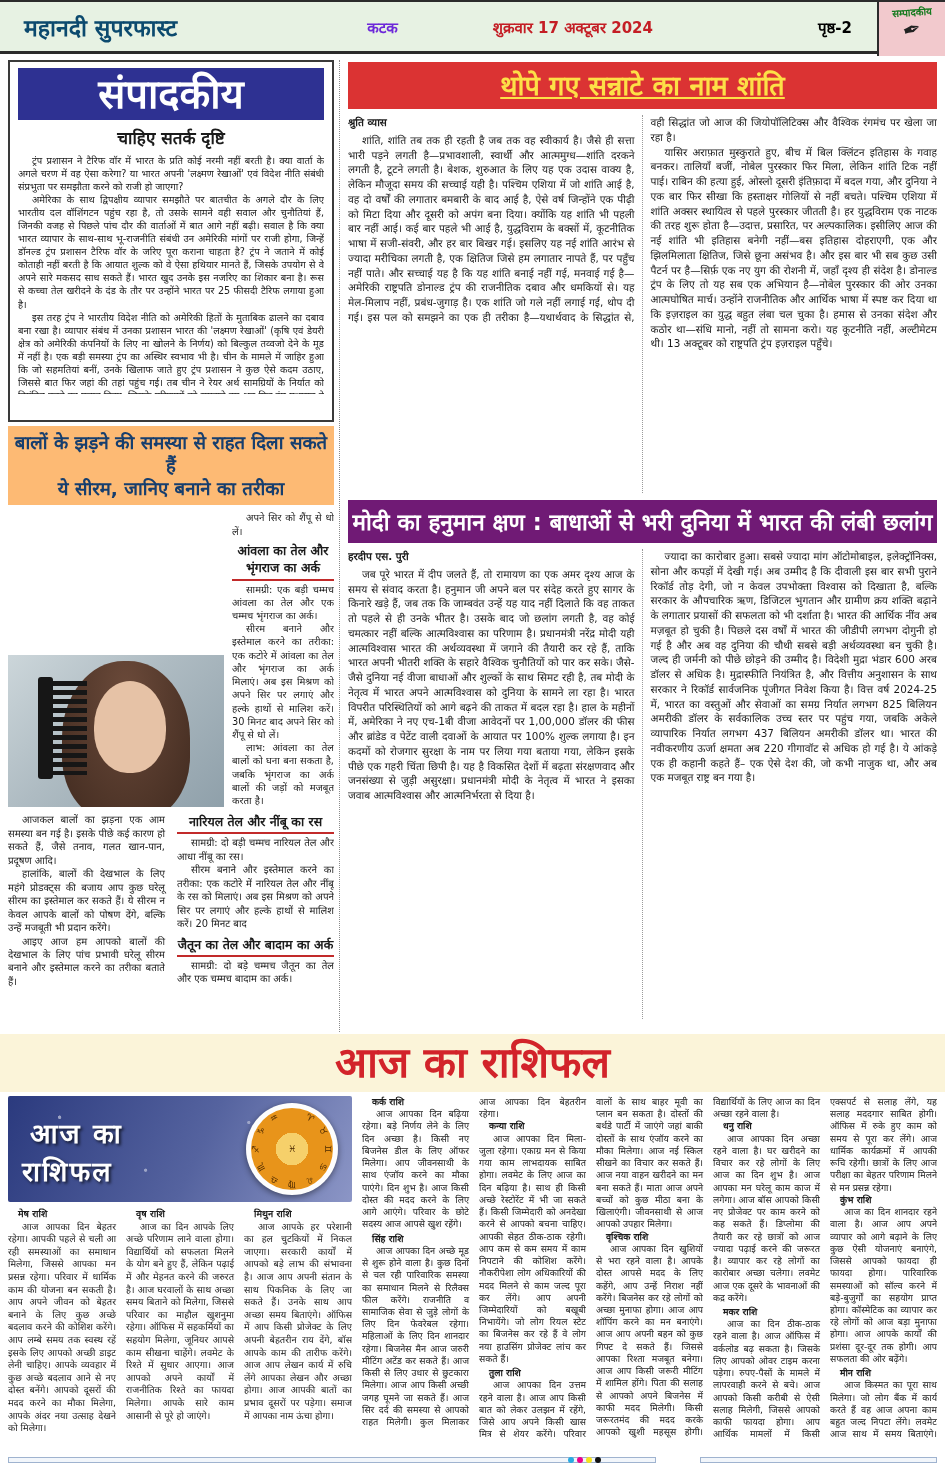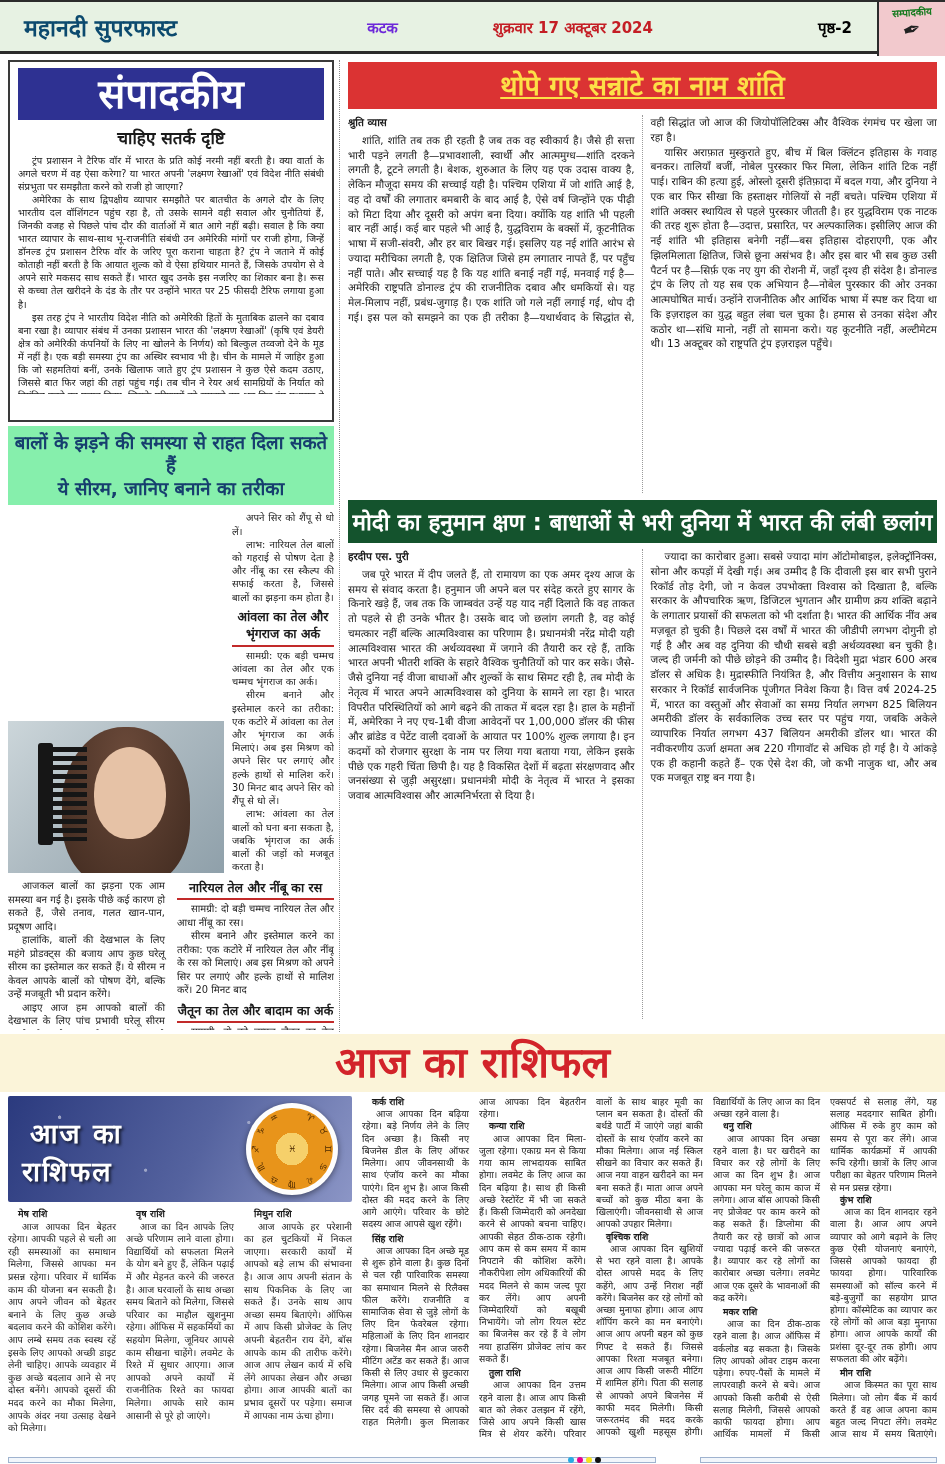--- a/index.html
+++ b/index.html
@@ -37,41 +37,41 @@
 
   
   .peace{position:absolute;left:348px;top:62px;width:589px;height:434px;overflow:hidden;}
   .peace-head{background:#db3333;color:#fde047;text-align:center;font-weight:bold;font-size:27px;
               padding:4px 0 6px;text-decoration:underline;}
   .peace-body{margin-top:6px;font-size:10.4px;line-height:1.42;height:378px;overflow:hidden;
               column-count:2;column-gap:16px;column-rule:1px dotted #9a9a9a;}
 
   
   .serum{position:absolute;left:8px;top:426px;width:326px;height:604px;overflow:hidden;}
-  .serum-head{background:#86efac;color:#163e6e;text-align:center;font-weight:bold;font-size:18.5px;
+  .serum-head{background:#fdba74;color:#163e6e;text-align:center;font-weight:bold;font-size:18.5px;
               line-height:1.25;padding:5px 2px;}
   .serum-top{display:flex;margin-top:6px;align-items:flex-end;}
   .photo{position:relative;width:216px;height:152px;flex:none;overflow:hidden;
          background:linear-gradient(135deg,#ccd6da 0%,#aebbc2 45%,#8fa0aa 100%);}
   .hair{position:absolute;right:34px;top:6px;width:128px;height:160px;
         background:radial-gradient(ellipse at 50% 20%,#6b4a3a,#402a1f);border-radius:48% 48% 40% 40%;}
   .face{position:absolute;right:58px;top:26px;width:72px;height:92px;background:#e6c2a6;
         border-radius:50% 50% 46% 46%;}
   .comb-spine{position:absolute;left:30px;top:22px;width:15px;height:102px;background:#161616;border-radius:3px;}
   .comb-teeth{position:absolute;left:45px;top:26px;width:34px;height:94px;
         background:repeating-linear-gradient(to bottom,#161616 0 5px,transparent 5px 9px);}
   .side-col{flex:1;margin-left:8px;font-size:9.8px;line-height:1.35;overflow:hidden;}
   .serum-subhead{font-size:12.5px;font-weight:bold;text-align:center;margin:5px 0 2px;
                  padding-bottom:2px;border-bottom:2px solid #c22a2a;break-after:avoid;}
   .serum-flow{margin-top:6px;font-size:9.9px;line-height:1.36;height:380px;overflow:hidden;
               column-count:2;column-gap:12px;}
 
   
   .modi{position:absolute;left:348px;top:500px;width:589px;height:532px;overflow:hidden;}
-  .modi-head{background:#14532d;color:#fff;text-align:center;font-weight:bold;font-size:22.5px;
+  .modi-head{background:#701a75;color:#fff;text-align:center;font-weight:bold;font-size:22.5px;
              padding:6px 0;}
   .modi-body{margin-top:6px;font-size:10.4px;line-height:1.42;height:470px;overflow:hidden;
              column-count:2;column-gap:16px;column-rule:1px dotted #9a9a9a;}
 
   
   .rashifal{position:absolute;left:0;top:1034px;width:945px;height:420px;overflow:hidden;}
   .rz-titleband{background:#fbf4d9;height:58px;text-align:center;}
   .rz-title{font-size:42px;font-weight:bold;color:#d2232a;line-height:58px;}
   .banner{position:absolute;left:8px;top:62px;width:344px;height:106px;border-radius:2px;overflow:hidden;
           background:
@@ -155,21 +155,20 @@
     </div>
     <div class="serum-top">
       <div class="photo">
         <div class="hair"></div>
         <div class="face"></div>
         <div class="comb-spine"></div>
         <div class="comb-teeth"></div>
       </div>
       <div class="side-col btxt">
         <p>अपने सिर को शैंपू से धो लें।</p>
-        <p>लाभ: नारियल तेल बालों को गहराई से पोषण देता है और नींबू का रस स्कैल्प की सफाई करता है, जिससे बालों का झड़ना कम होता है।</p>
         <div class="serum-subhead">आंवला का तेल और भृंगराज का अर्क</div>
         <p>सामग्री: एक बड़ी चम्मच आंवला का तेल और एक चम्मच भृंगराज का अर्क।</p>
         <p>सीरम बनाने और इस्तेमाल करने का तरीका: एक कटोरे में आंवला का तेल और भृंगराज का अर्क मिलाएं। अब इस मिश्रण को अपने सिर पर लगाएं और हल्के हाथों से मालिश करें। 30 मिनट बाद अपने सिर को शैंपू से धो लें।</p>
         <p>लाभ: आंवला का तेल बालों को घना बना सकता है, जबकि भृंगराज का अर्क बालों की जड़ों को मजबूत करता है।</p>
       </div>
     </div>
     <div class="serum-flow btxt">
       <p>आजकल बालों का झड़ना एक आम समस्या बन गई है। इसके पीछे कई कारण हो सकते हैं, जैसे तनाव, गलत खान-पान, प्रदूषण आदि।</p>
       <p>हालांकि, बालों की देखभाल के लिए महंगे प्रोडक्ट्स की बजाय आप कुछ घरेलू सीरम का इस्तेमाल कर सकते हैं। ये सीरम न केवल आपके बालों को पोषण देंगे, बल्कि उन्हें मजबूती भी प्रदान करेंगे।</p>
       <p>आइए आज हम आपको बालों की देखभाल के लिए पांच प्रभावी घरेलू सीरम बनाने और इस्तेमाल करने का तरीका बताते हैं।</p>

